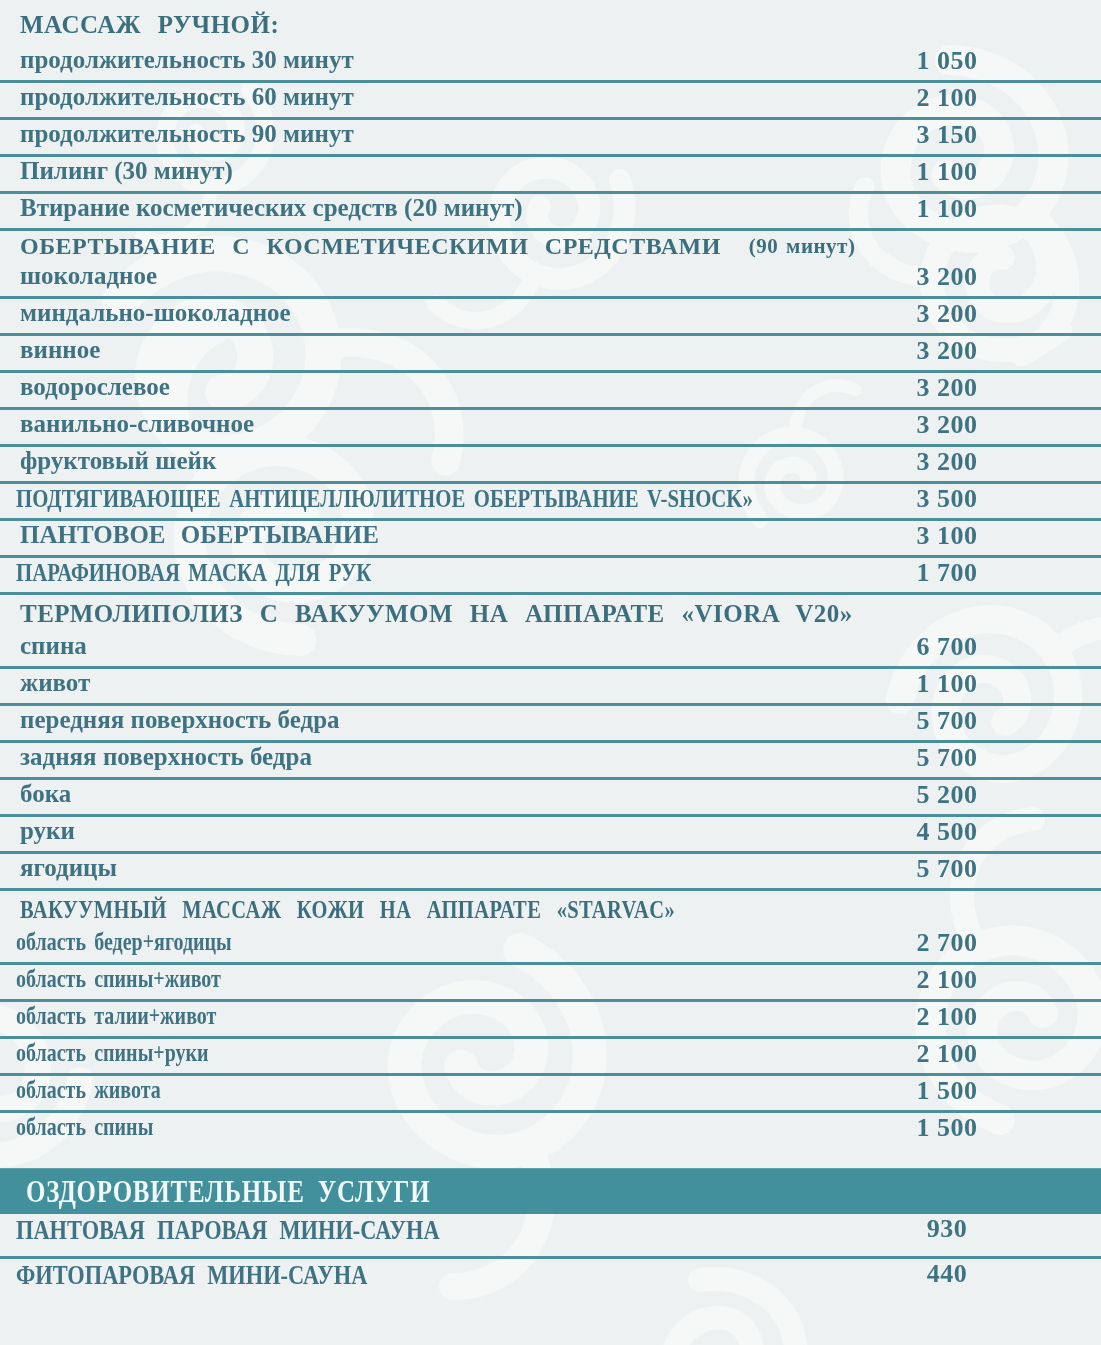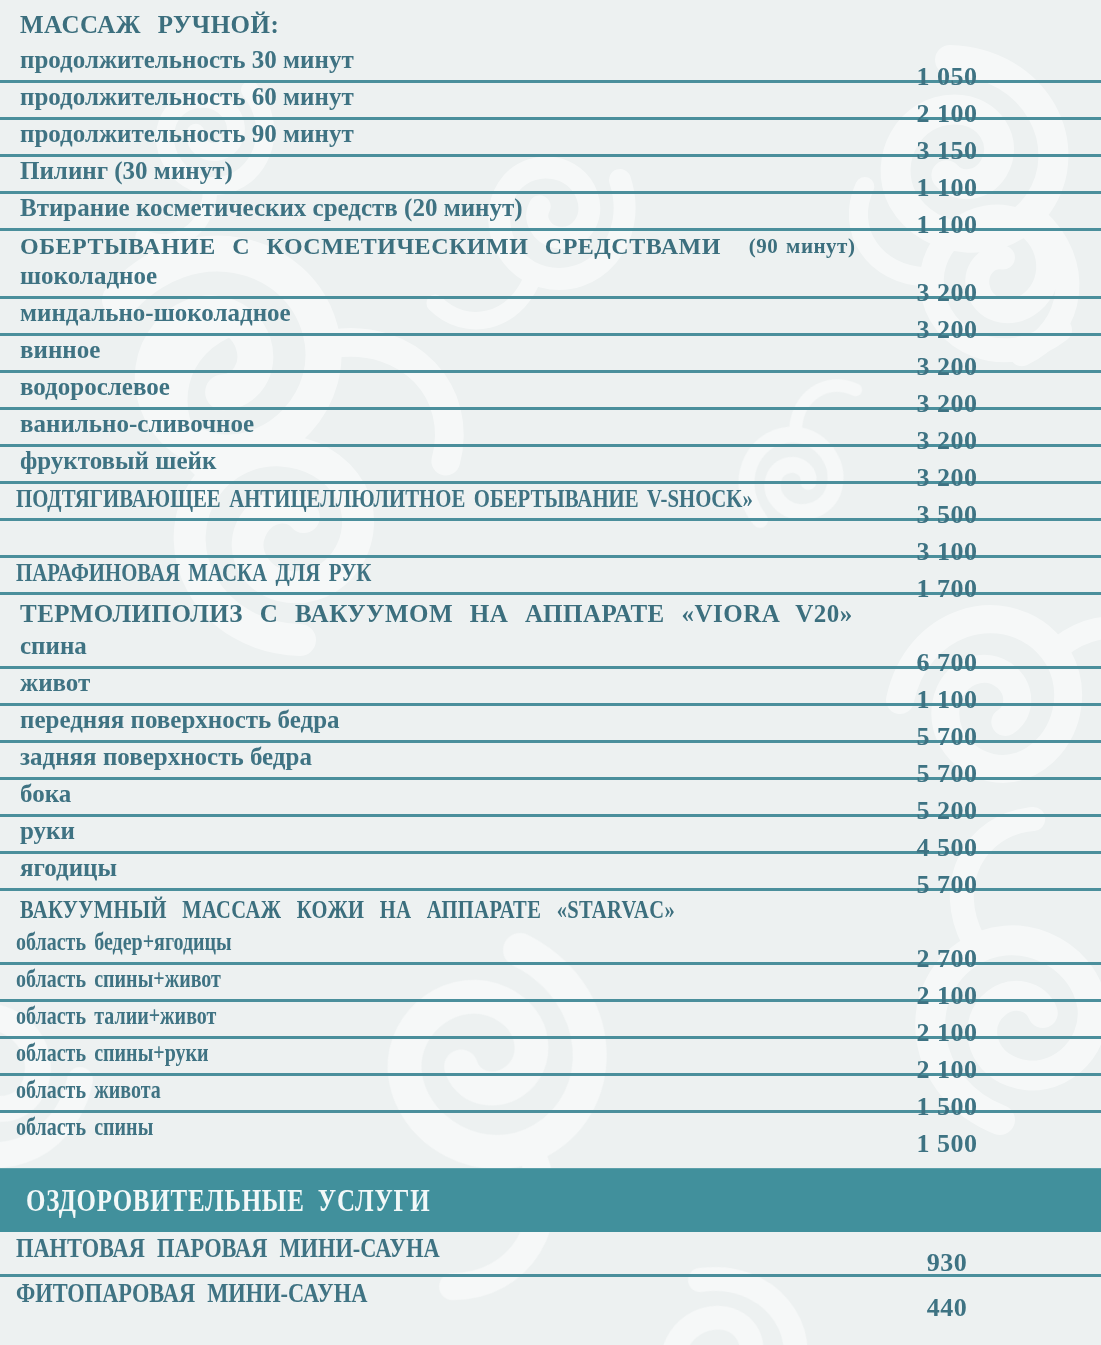--- a/index.html
+++ b/index.html
@@ -27,25 +27,25 @@
   .row.tall{height:42px;}
   .row.no-line{border-bottom:none;}
   .row.last{height:41px;border-bottom:none;}
   .lbl{padding-left:20px;font-size:25px;font-weight:600;white-space:nowrap;}
   .lbl.cond{display:inline-block;padding-left:20px;font-size:26px;font-weight:bold;
     transform:scaleX(.8);transform-origin:left center;white-space:nowrap;word-spacing:4px;}
   .lbl.cond.lc{font-weight:600;font-size:25px;}
   .lbl.wide{word-spacing:9px;}
   .price{
     position:absolute;left:862px;width:170px;text-align:center;
-    font-size:26px;font-weight:bold;color:#3e7383;letter-spacing:.5px;margin-top:16px;
+    font-size:26px;font-weight:bold;color:#3e7383;letter-spacing:.5px;
   }
   .spacer{height:21px;}
   .banner{
-    height:64px;background:#41909c;display:flex;align-items:center;
+    height:46px;background:#41909c;display:flex;align-items:center;
     box-shadow:inset 0 1px 0 rgba(255,255,255,.15);
   }
   .banner .b-t{
     display:inline-block;margin-left:26px;color:#f2f8f8;
     font-size:32px;font-weight:600;letter-spacing:1px;word-spacing:8px;
     transform:scaleX(.78);transform-origin:left center;white-space:nowrap;
   }
 </style>
 </head>
 <body>
@@ -127,20 +127,21 @@
   </div>
   <div class="row">
     <span class="lbl">фруктовый шейк</span>
     <span class="price">3 200</span>
   </div>
   <div class="row">
     <span class="lbl cond">ПОДТЯГИВАЮЩЕЕ АНТИЦЕЛЛЮЛИТНОЕ ОБЕРТЫВАНИЕ V-SHOCK»</span>
     <span class="price">3 500</span>
   </div>
   <div class="row">
+    <span class="lbl wide" style="font-weight:bold;">ПАНТОВОЕ ОБЕРТЫВАНИЕ</span>
     <span class="price">3 100</span>
   </div>
   <div class="row">
     <span class="lbl cond">ПАРАФИНОВАЯ МАСКА ДЛЯ РУК</span>
     <span class="price">1 700</span>
   </div>
 
   <h2 class="sec-h mid">
       <span>ТЕРМОЛИПОЛИЗ С ВАКУУМОМ НА АППАРАТЕ «VIORA V20»</span>
     </h2>

